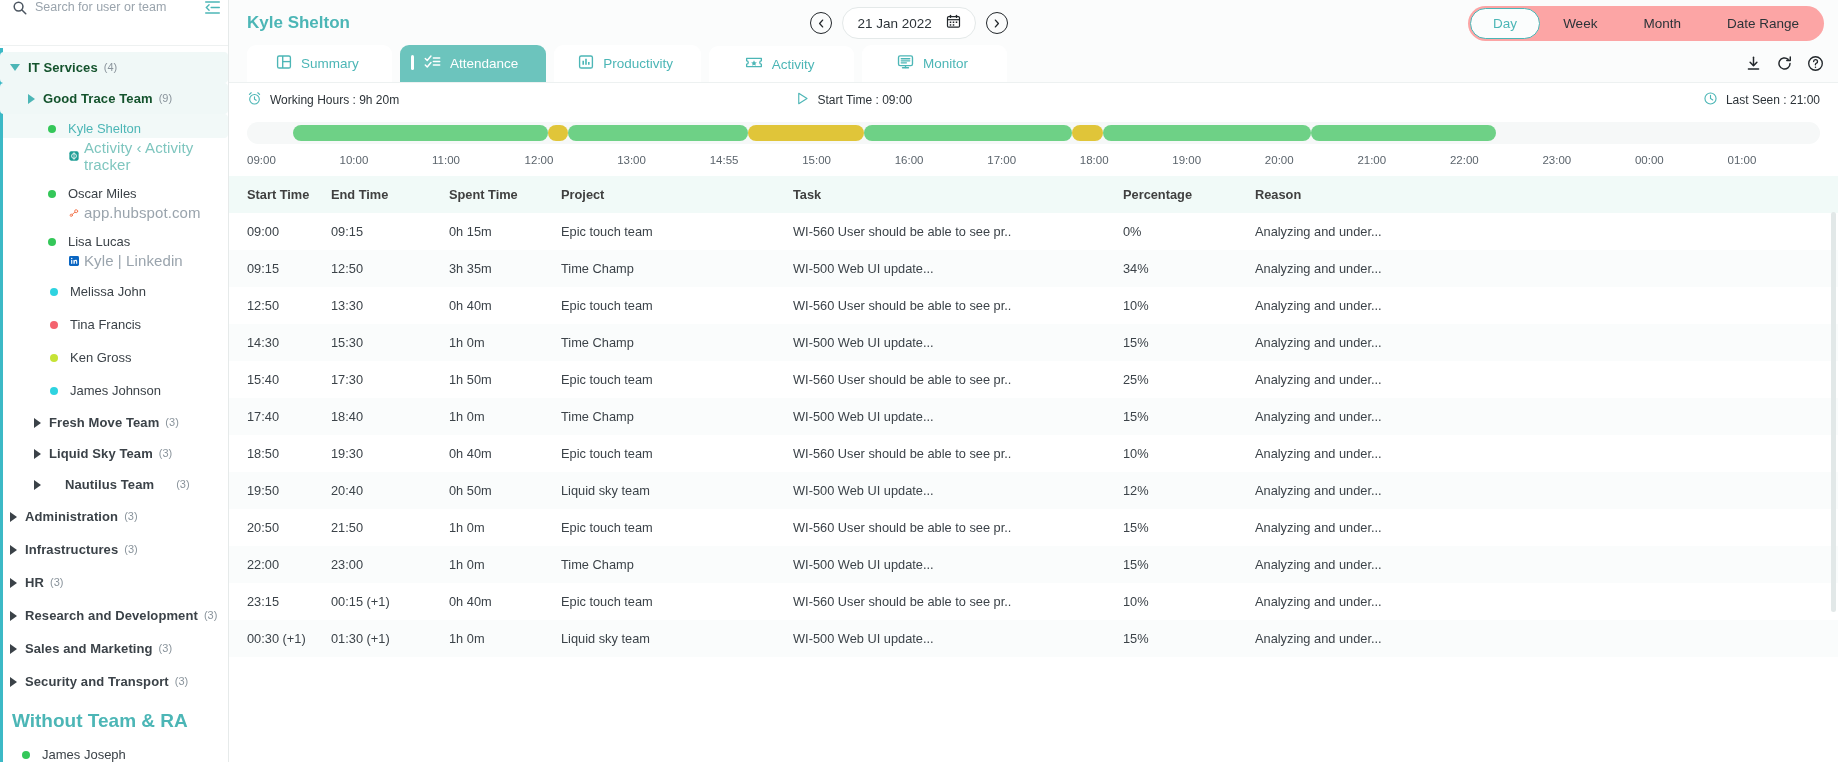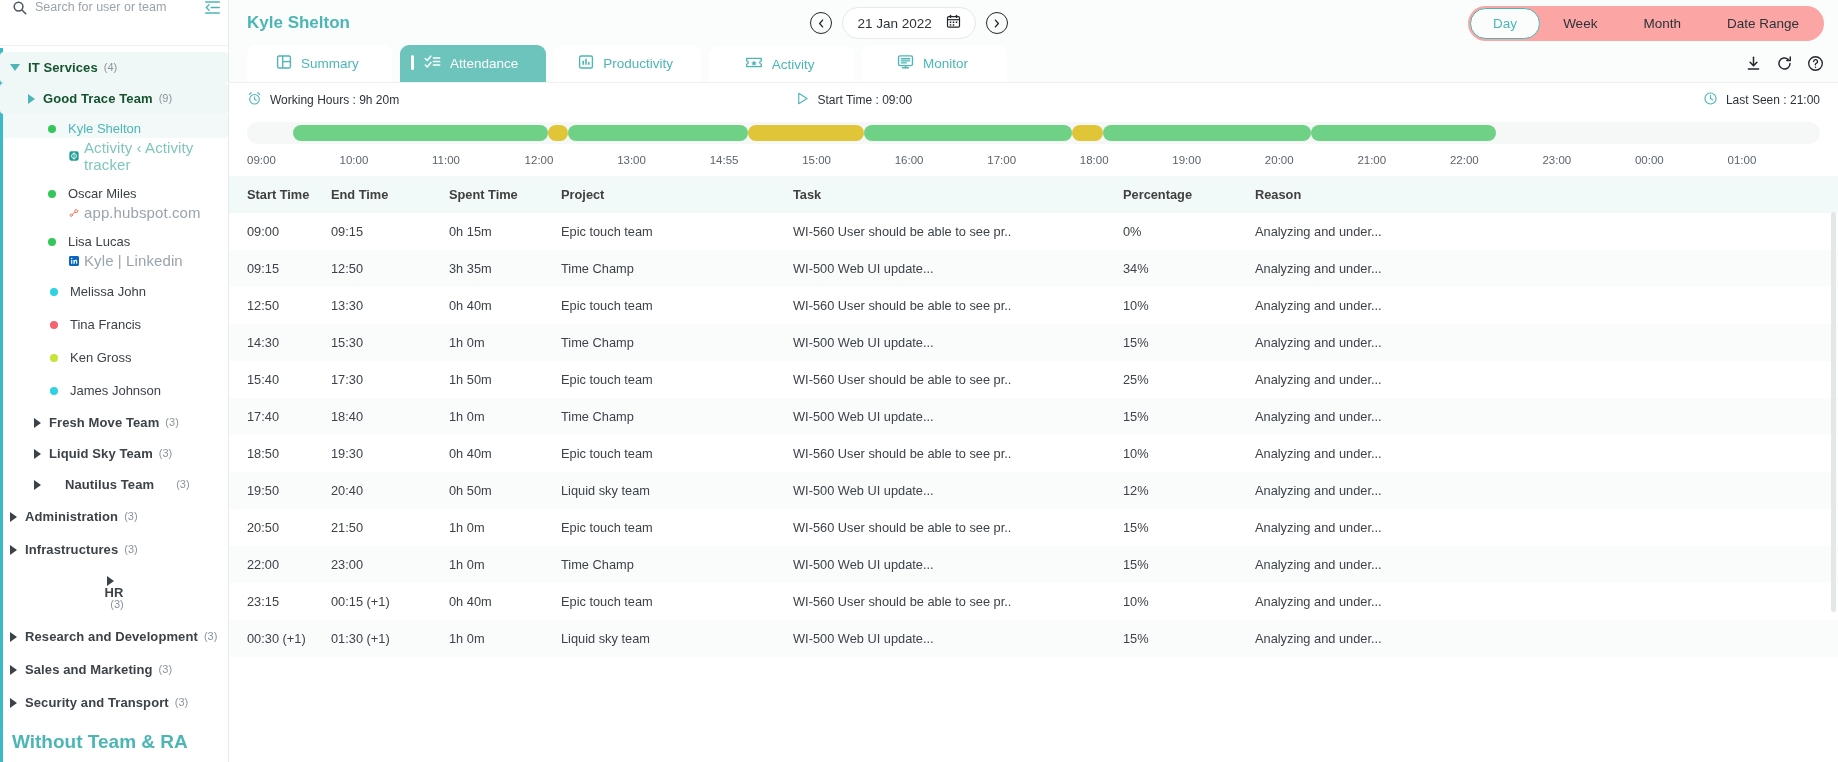--- a/index.html
+++ b/index.html
@@ -324,21 +324,21 @@
       <div class="node lvl0" style="padding-left:10px;padding-top:10px;padding-bottom:10px;">
         <span class="caret right"></span>
         <span class="node-label">Administration</span>
         <span class="node-count">(3)</span>
       </div>
       <div class="node lvl0" style="padding-left:10px;padding-top:10px;padding-bottom:10px;">
         <span class="caret right"></span>
         <span class="node-label">Infrastructures</span>
         <span class="node-count">(3)</span>
       </div>
-      <div class="node lvl0" style="padding-left:10px;padding-top:10px;padding-bottom:10px;flex-direction:column;">
+      <div class="node lvl0" style="padding-left:10px;padding-top:10px;padding-bottom:10px;">
         <span class="caret right"></span>
         <span class="node-label">HR</span>
         <span class="node-count">(3)</span>
       </div>
       <div class="node lvl0" style="padding-left:10px;padding-top:10px;padding-bottom:10px;">
         <span class="caret right"></span>
         <span class="node-label">Research and Development</span>
         <span class="node-count">(3)</span>
       </div>
       <div class="node lvl0" style="padding-left:10px;padding-top:10px;padding-bottom:10px;">

